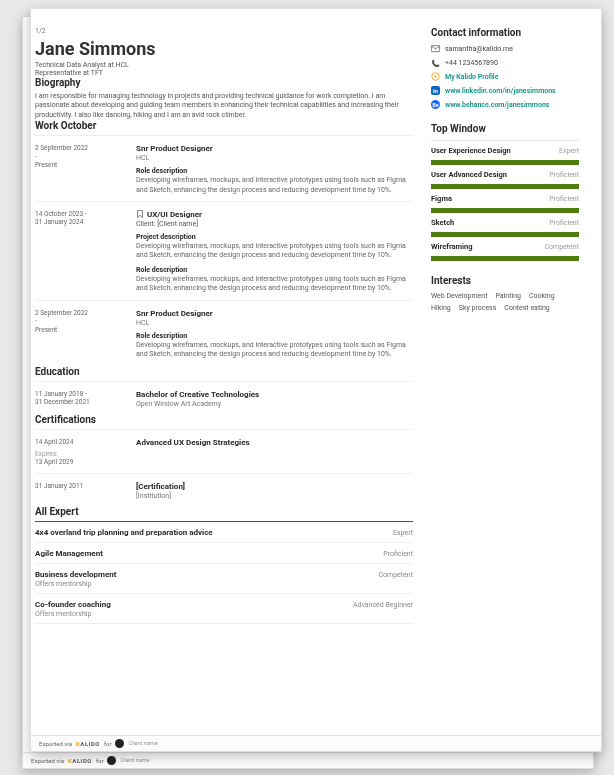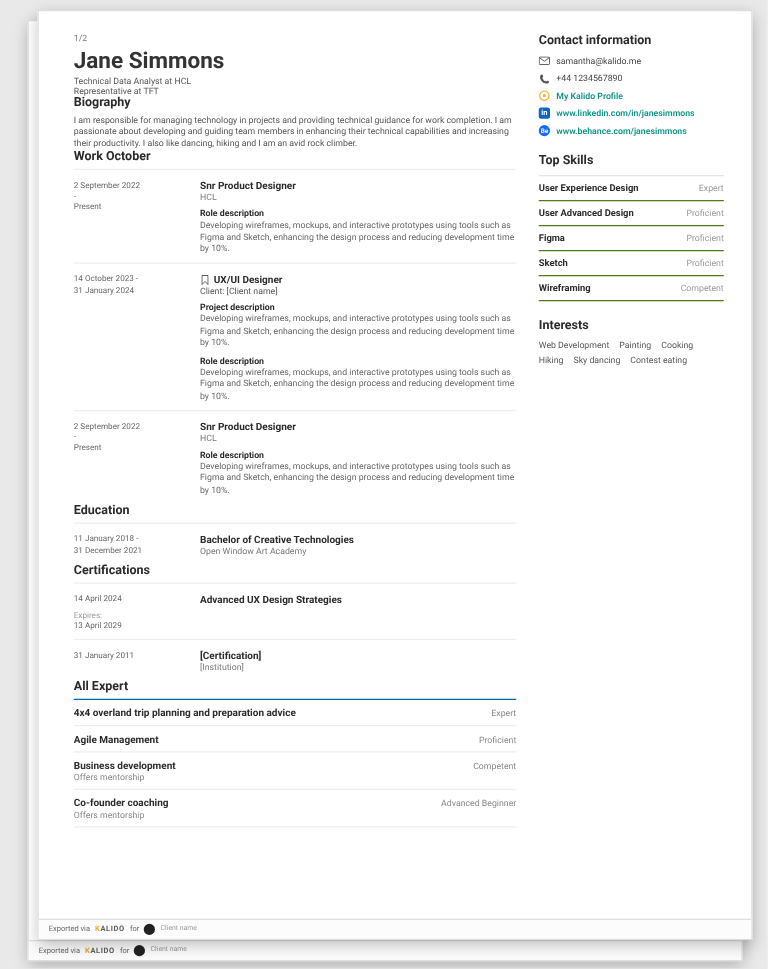--- a/index.html
+++ b/index.html
@@ -12,21 +12,21 @@
   .shadow-footer {
     position:absolute; left:0; right:0; bottom:0; border-top:1px solid #e0e0e0;
     padding: 3px 8px; font-size: 6px; color:#666; display:flex; align-items:center; gap:4px;
     background:#fcfcfc;
   }
   .page {
     position: absolute; top: 8px; left: 30px; width: 572px; height: 744px;
     background: #fff; border: 1px solid #ddd; box-shadow: 0 4px 12px rgba(0,0,0,0.25);
     display: flex; flex-direction: column;
   }
-  .content { flex:1; display:flex; padding: 18px 22px 0 28px; gap: 18px; overflow:hidden; }
+  .content { flex:1; display:flex; padding: 18px 22px 0 4px; gap: 18px; overflow:hidden; }
   .main { flex: 1; min-width: 0; }
   .side { width: 148px; flex-shrink: 0; }
   .pagenum { font-size: 7px; color:#777; margin-bottom: 4px; }
   h1.title { font-size: 18px; font-weight: 700; color:#333; line-height:1.1; }
   .subtitle { font-size: 7px; color:#555; margin-top:2px; }
   .subtitle2 { font-size: 7px; color:#555; }
   h2.sec { font-size: 10px; font-weight:700; margin-bottom: 4px; }
   .bio { font-size: 7px; color:#555; line-height:1.35; }
   .entry { display:flex; gap:10px; padding: 8px 0 6px; border-top:1px solid #eee; }
   .entry:first-child { border-top:1px solid #e3e3e3; }
@@ -53,21 +53,21 @@
   .contact-list { list-style:none; }
   .contact-list li { display:flex; align-items:center; gap:5px; margin-bottom:5px; }
   .cicon { width:9px; height:9px; display:inline-flex; align-items:center; justify-content:center; flex-shrink:0; }
   .cicon.env { color:#555; }
   .cicon.ph  { color:#555; }
   .cicon.kal { color:#f5a623; }
   .cicon.link { background:#0a66c2; border-radius:2px; color:#fff; font-size:6px; font-weight:700; }
   .cicon.beh  { background:#1769ff; border-radius:50%; color:#fff; font-size:5px; font-weight:700; }
   .cval { font-size:7px; color:#444; }
   .cval.klink { color:#0d9488; font-weight:600; }
-  .top-skill-row { display:flex; justify-content:space-between; align-items:center; border-bottom:1px solid #4d7c0f; padding:5px 0; }
+  .top-skill-row { display:flex; justify-content:space-between; align-items:center; border-bottom:5px solid #4d7c0f; padding:5px 0; }
   .top-skill-row:first-of-type { border-top:1px solid #e3e3e3; }
   .ts-name { font-size:7.5px; font-weight:700; }
   .ts-level { font-size:7px; color:#999; }
   .tags { display:flex; flex-wrap:wrap; gap:4px 8px; }
   .tag { font-size:7px; color:#555; white-space:nowrap; }
   
   .footer {
     border-top:1px solid #e0e0e0; background:#fcfcfc;
     padding: 3px 8px; font-size: 6px; color:#666; display:flex; align-items:center; gap:4px;
   }
@@ -278,21 +278,21 @@
         <li>
           <span class="cicon link">in</span>
           <a class="cval klink">www.linkedin.com/in/janesimmons</a>
         </li>
         <li>
           <span class="cicon beh">Be</span>
           <a class="cval klink">www.behance.com/janesimmons</a>
         </li>
       </ul>
 
-      <h3 class="mtlg">Top Skills</h3>
+      <h3 class="mtlg">Top Window</h3>
       <div>
         <div class="top-skill-row">
               <span class="ts-name">User Experience Design</span>
               <span class="ts-level">Expert</span>
             </div>
         <div class="top-skill-row">
               <span class="ts-name">User Advanced Design</span>
               <span class="ts-level">Proficient</span>
             </div>
         <div class="top-skill-row">
@@ -308,21 +308,21 @@
               <span class="ts-level">Competent</span>
             </div>
       </div>
 
       <h3 class="mtlg">Interests</h3>
       <div class="tags">
         <span class="tag">Web Development</span>
         <span class="tag">Painting</span>
         <span class="tag">Cooking</span>
         <span class="tag">Hiking</span>
-        <span class="tag">Sky dancing</span>
+        <span class="tag">Sky process</span>
         <span class="tag">Contest eating</span>
       </div>
     </div>
   </div>
 
   <div class="footer">
     <span>Exported via</span>
     <span class="kalido-word"><span class="kalido-k">K</span>ALIDO</span>
     <span>for</span>
     <span class="clientlogo"></span>

